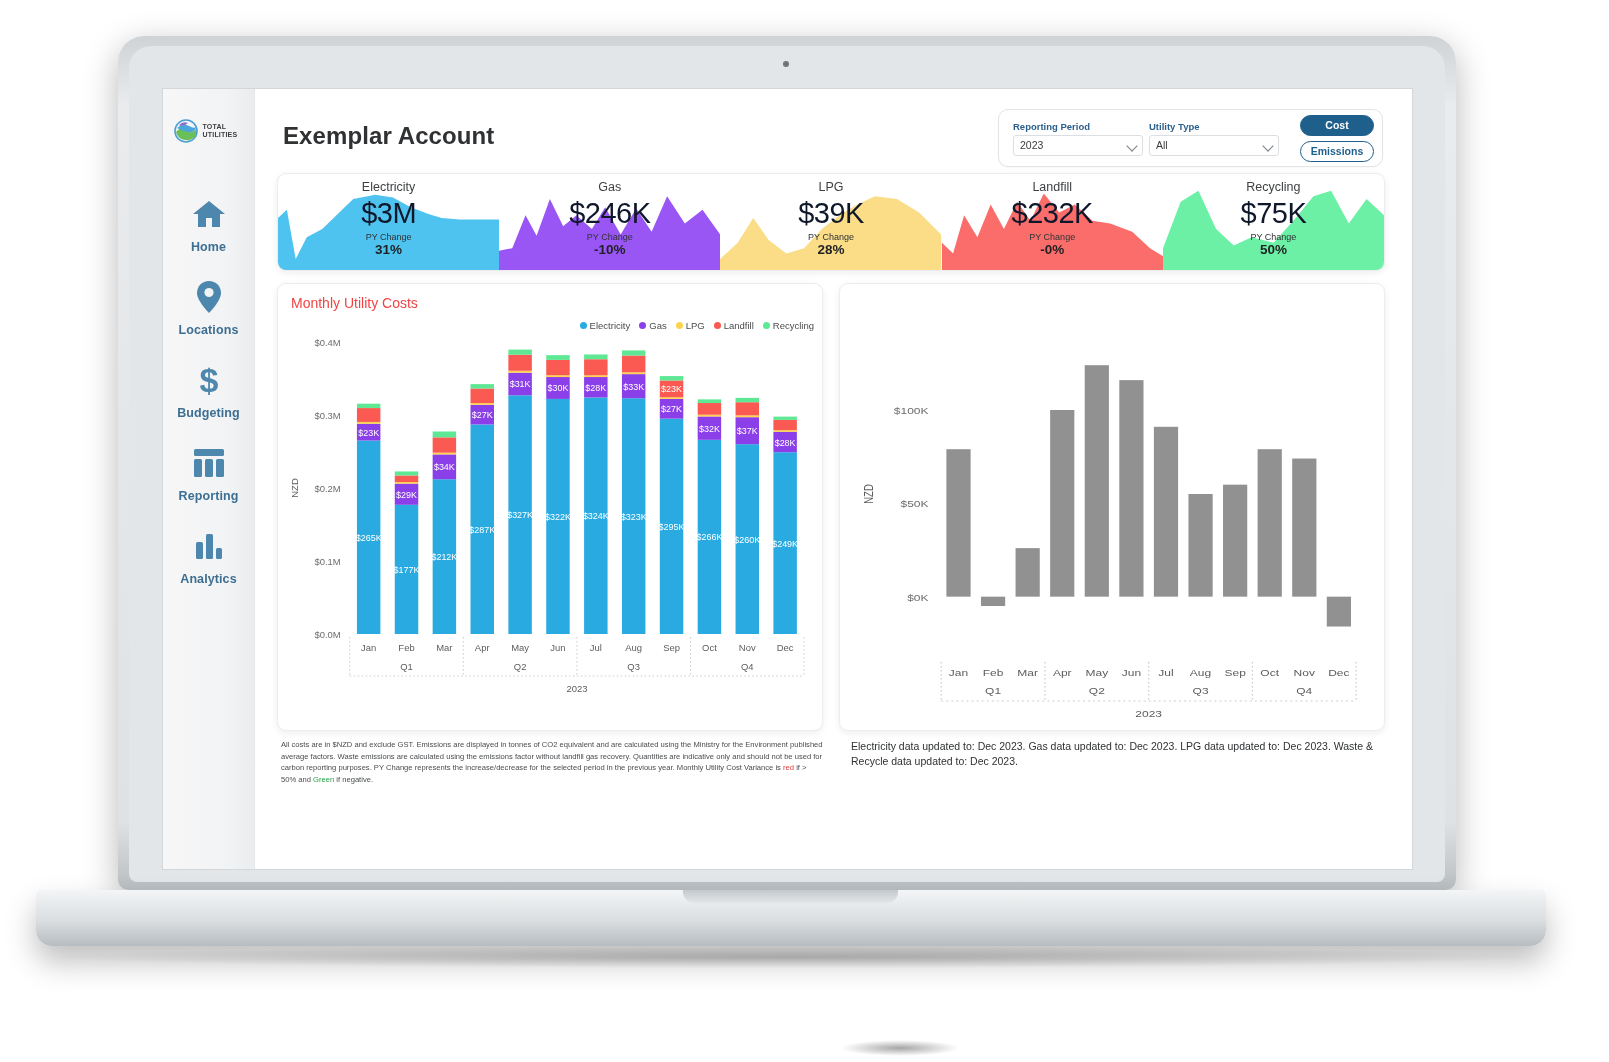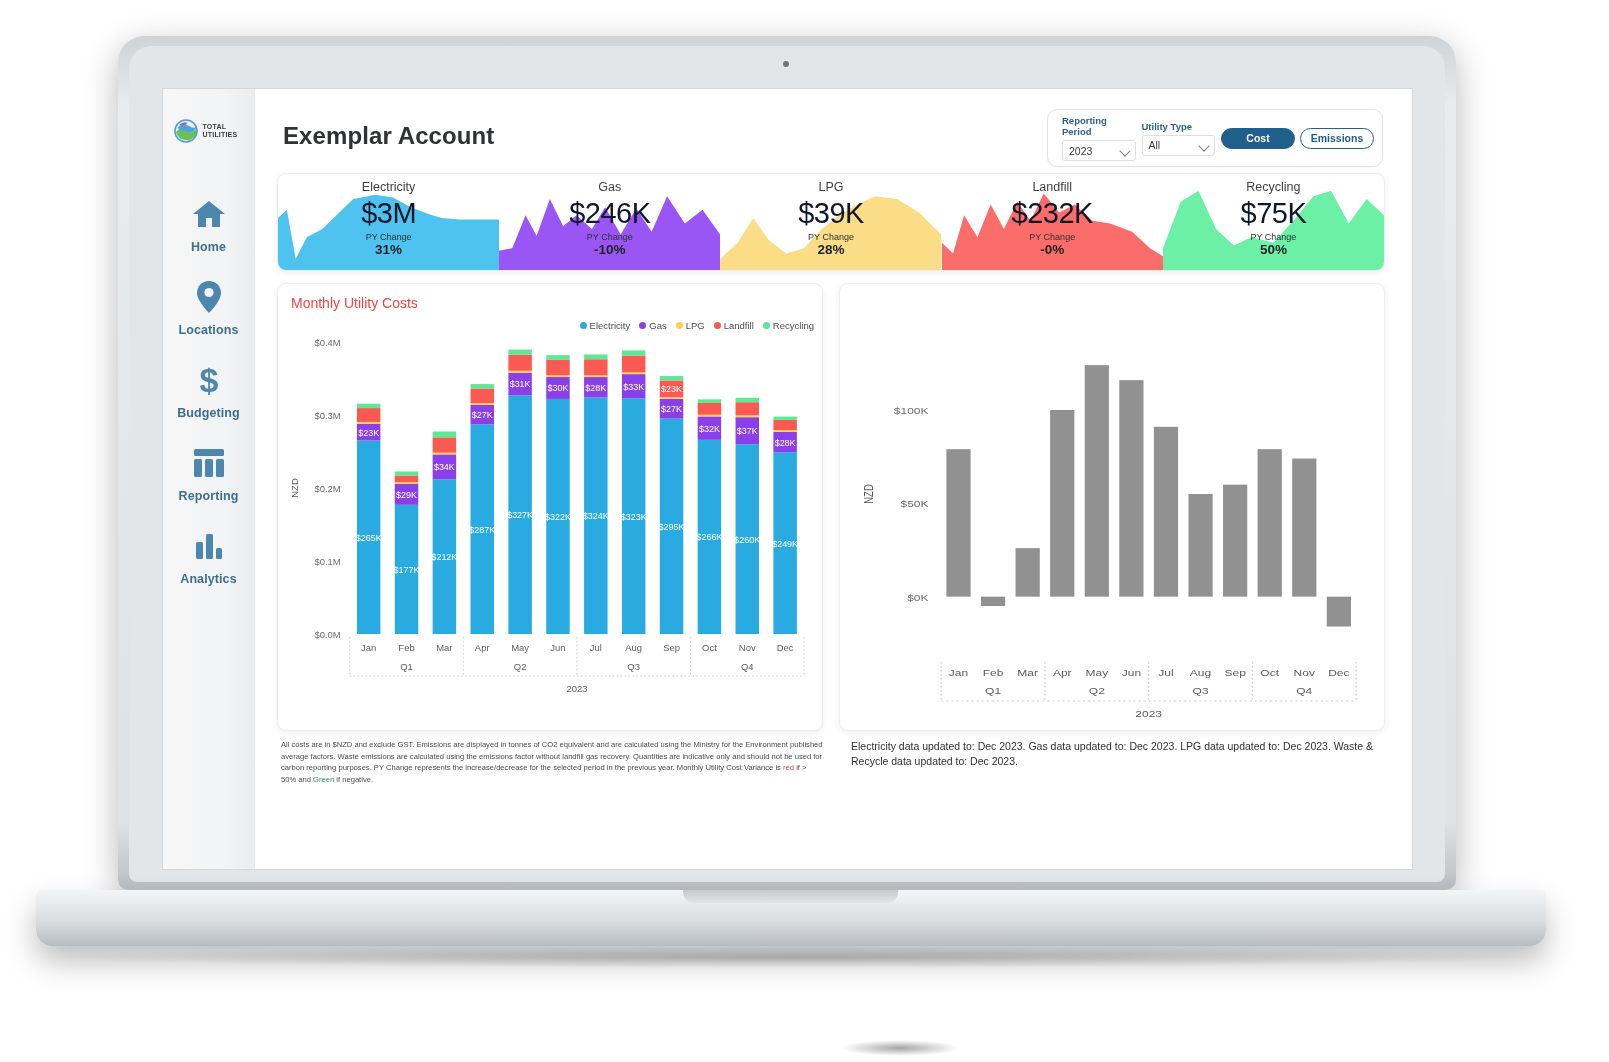--- a/index.html
+++ b/index.html
@@ -83,41 +83,41 @@
 
   
   .content { flex:1; height:100%; position:relative; background:#fff; padding: 14px 19px 0 14px; }
 
   
   .header { height: 66px; display:flex; align-items:center; position:relative; padding-left: 14px; }
   .page-title { font-size: 24px; font-weight:700; color:#2f3133; letter-spacing:.1px; }
 
   .filters {
     position:absolute; right: 10px; top: 6px;
-    width: 336px; height: 58px;
+    width: 385px; height: 58px;
     border:1px solid #e2e4e6; border-radius: 10px;
     background:#fff;
     display:flex; align-items:center; padding: 6px 8px 6px 14px;
     box-shadow: 0 1px 2px rgba(0,0,0,.03);
   }
   .filter-group { width: 130px; margin-right: 6px; }
   .filter-label { font-size: 9.5px; font-weight:700; color:#2b5f8c; margin-bottom: 3px; }
   .filter-select {
     position:relative; height: 21px;
     border:1px solid #dcdfe2; border-radius:3px; background:#fff;
     display:flex; align-items:center; padding: 0 18px 0 6px;
     font-size: 10.5px; color:#3a3c3e; cursor:pointer;
   }
   .chev { position:absolute; right:5px; top:6px; width:9px; height:9px; }
   .chev::before {
     content:''; position:absolute; left:0; top:0; width:7px; height:7px;
     border-right:1.4px solid #7b8185; border-bottom:1.4px solid #7b8185;
     transform: rotate(45deg);
   }
-  .toggle-col { display:flex; flex-direction:row; gap:5px; margin-left: auto; }
+  .toggle-col { display:flex; flex-direction:column; gap:5px; margin-left: auto; }
   .toggle-btn {
     width: 74px; height: 21px; border-radius: 11px;
     display:flex; align-items:center; justify-content:center;
     font-size: 10.5px; font-weight:700; cursor:pointer;
     border: 1.6px solid #1f5f8b;
   }
   .toggle-btn.active { background:#1f5f8b; color:#fff; }
   .toggle-btn.inactive { background:#fff; color:#1f5f8b; }
 
   

